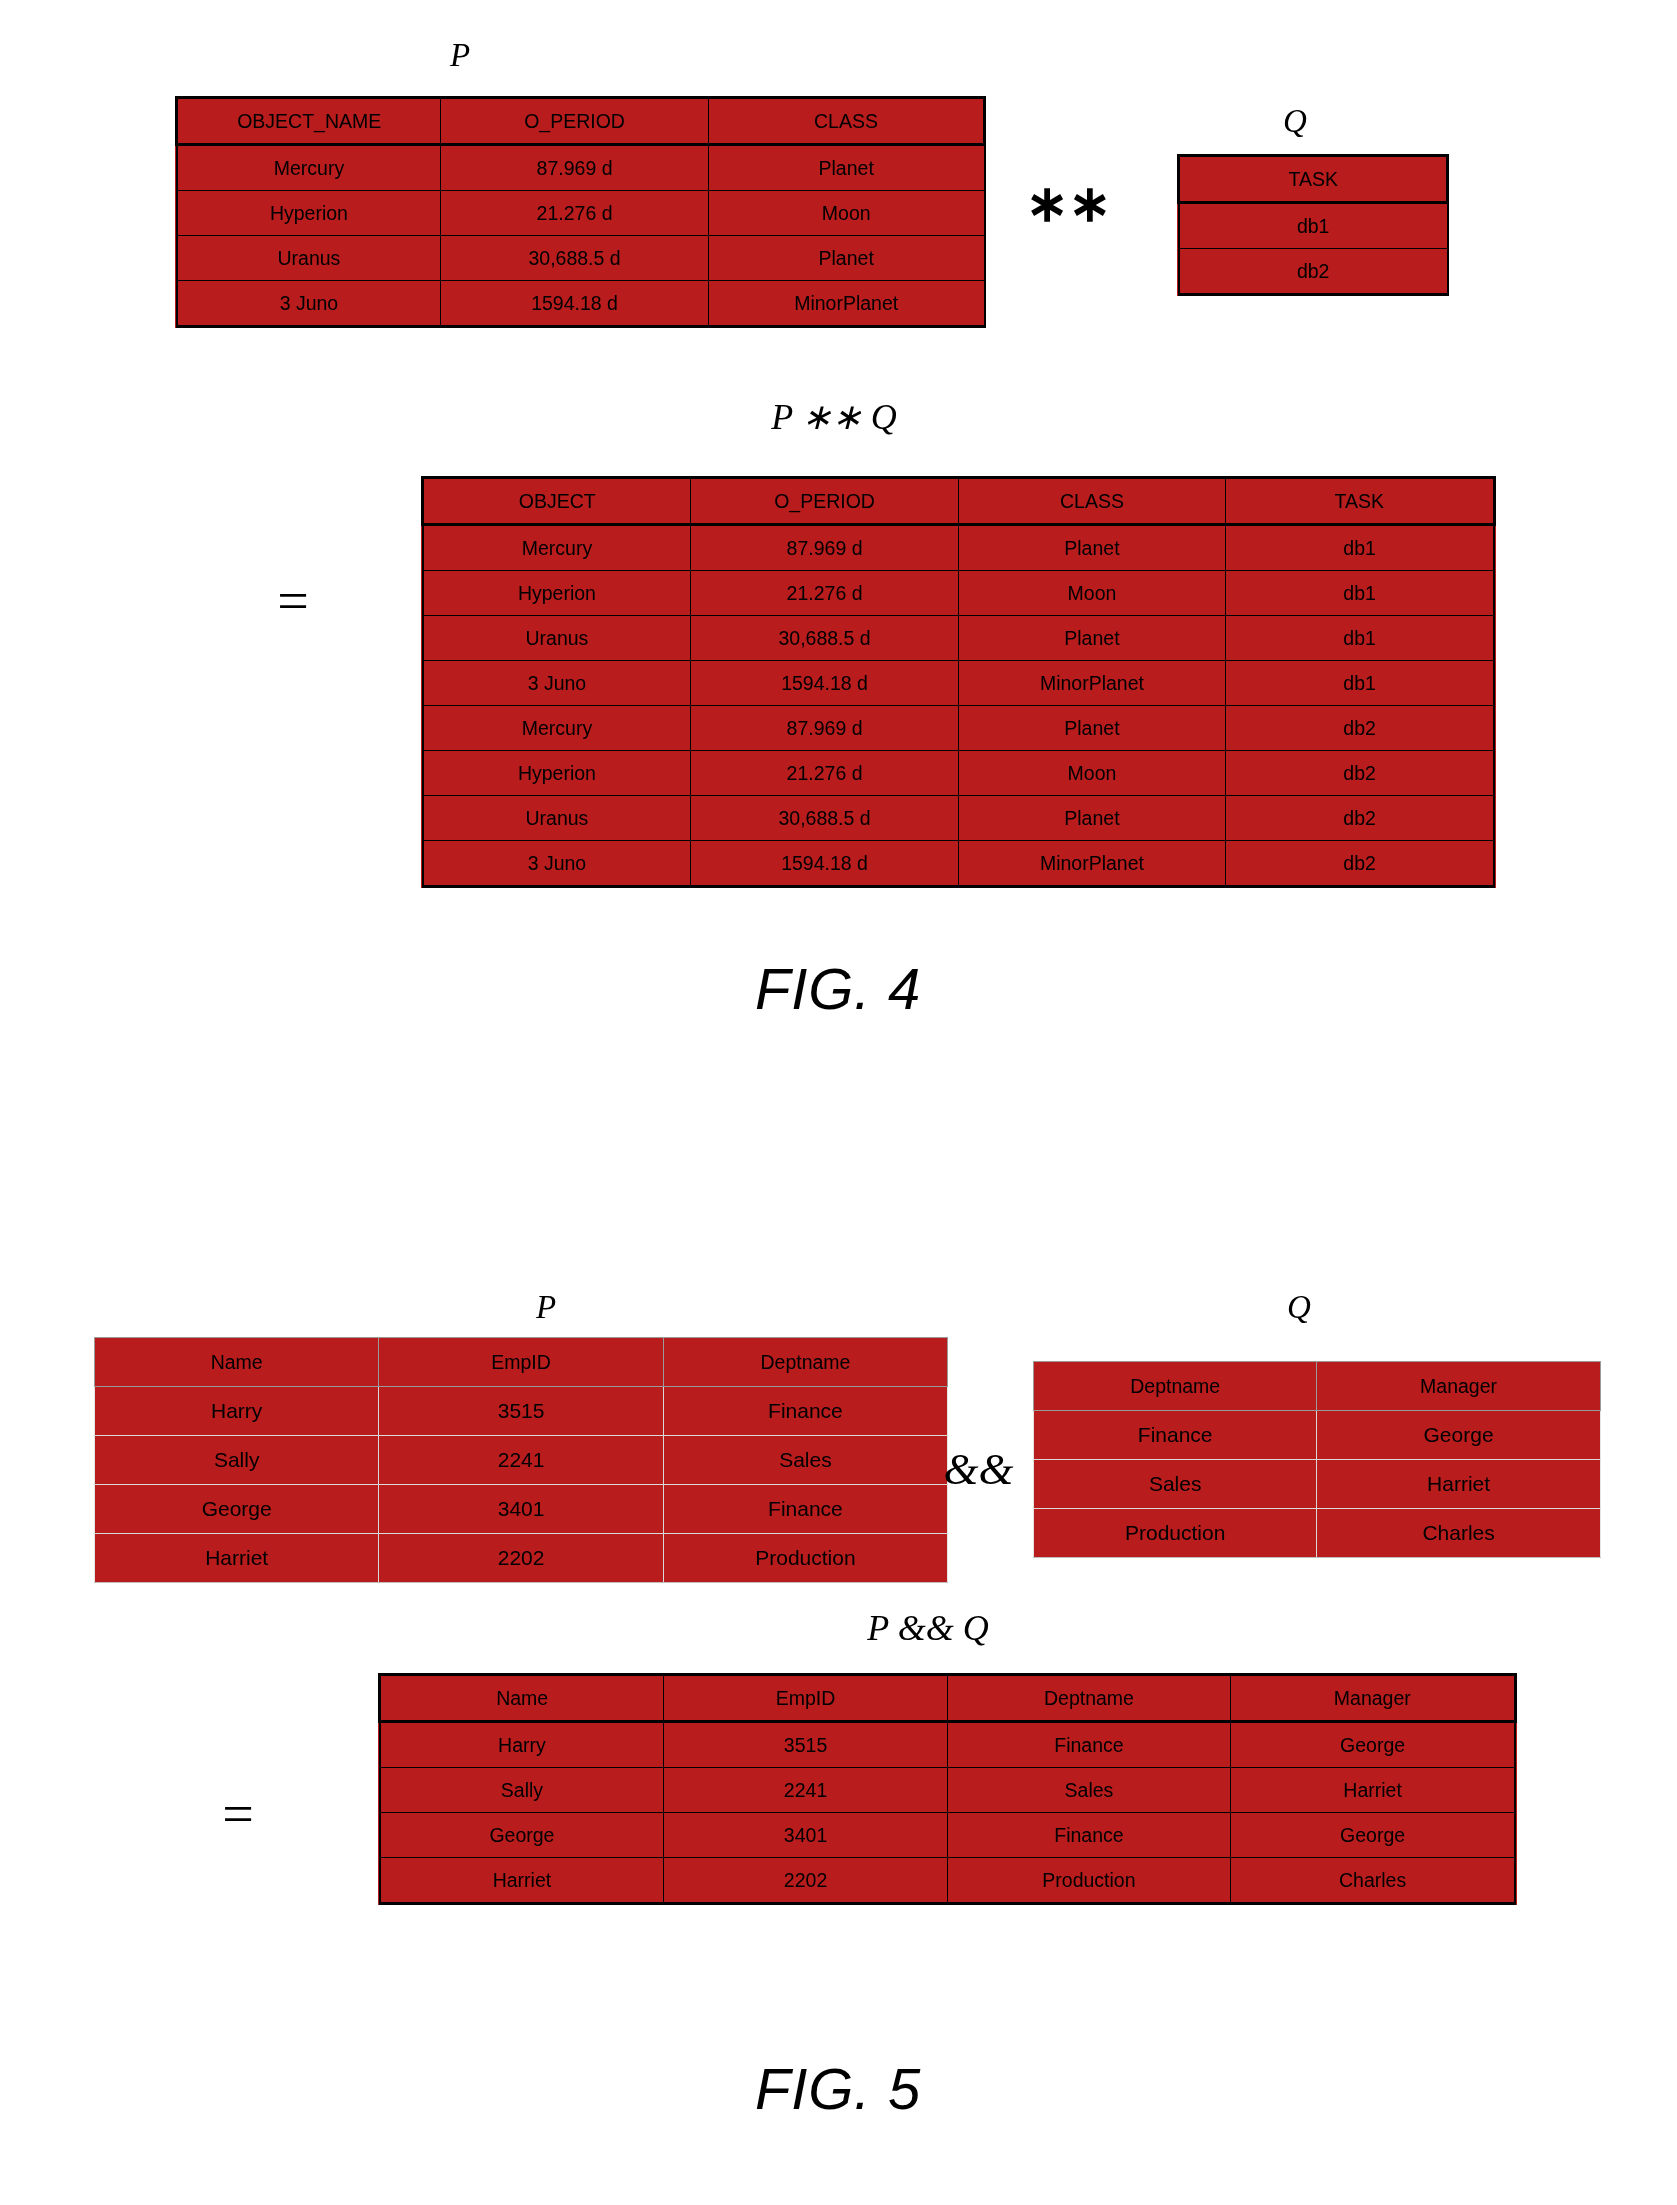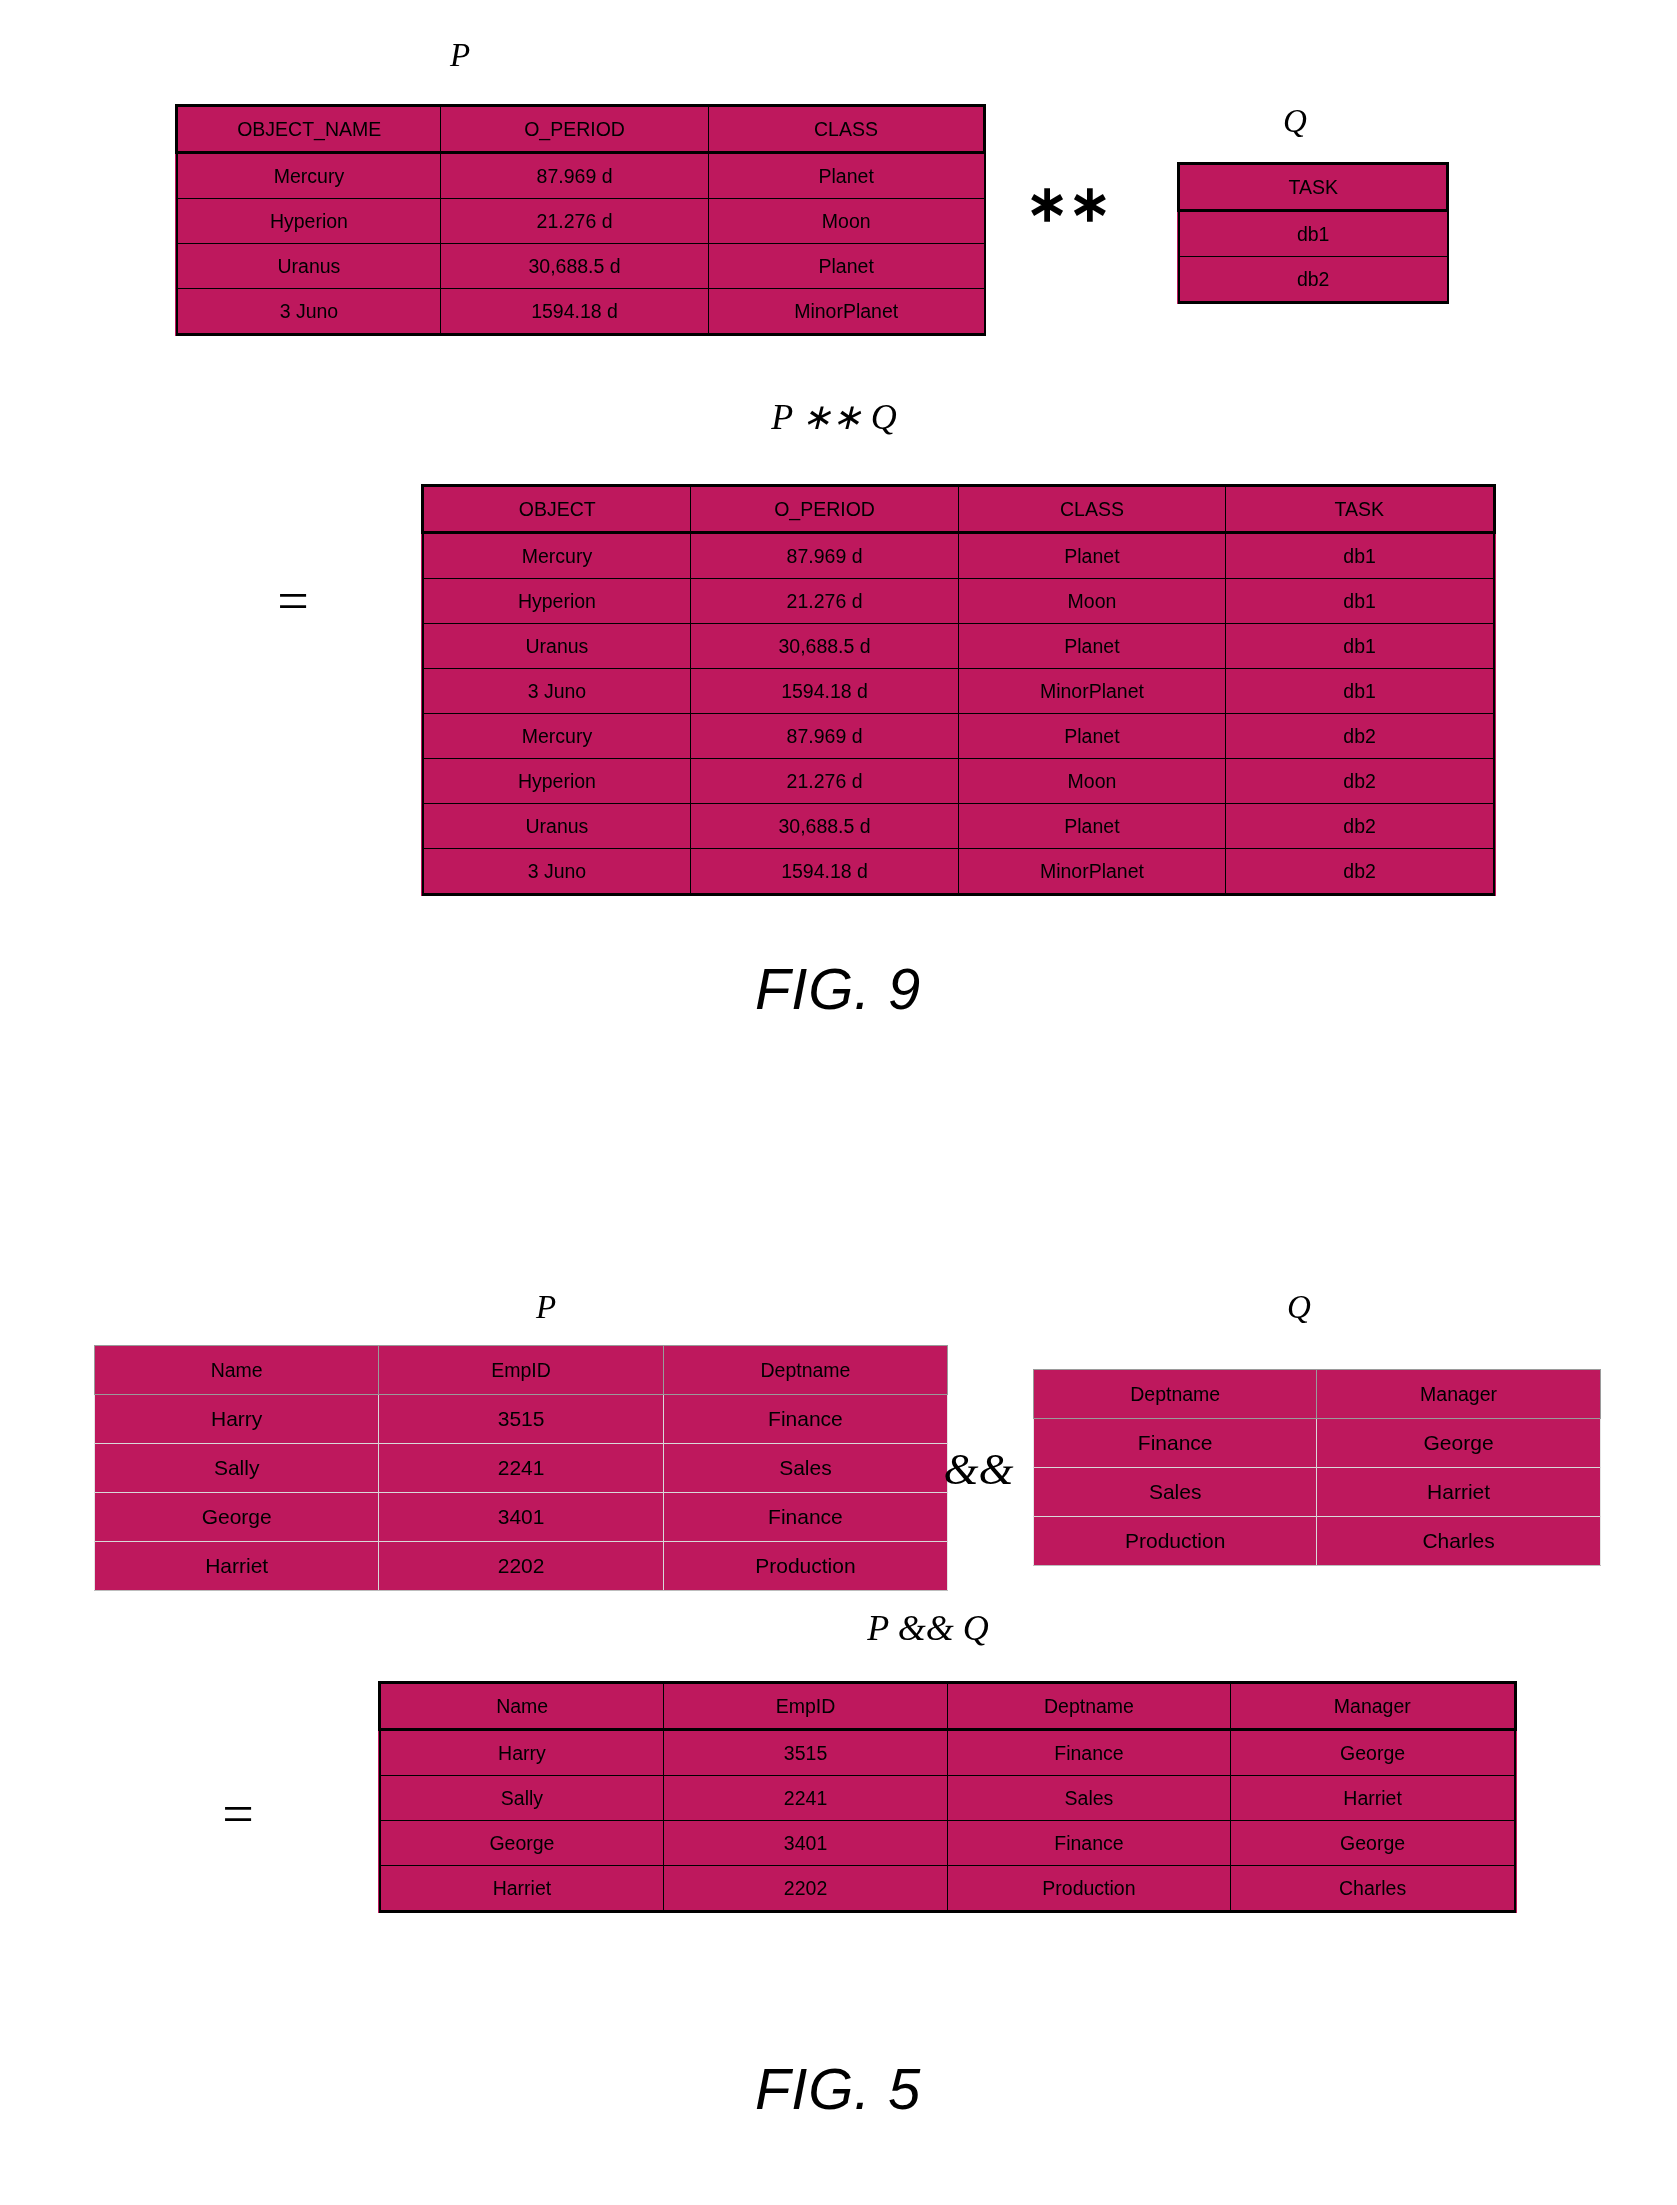--- a/index.html
+++ b/index.html
@@ -60,22 +60,21 @@
     font-size: 58px;
     letter-spacing: 0.8px;
     text-align: center;
     white-space: nowrap;
   }
 
   
   table.grid {
     border-collapse: collapse;
     table-layout: fixed;
-    background: #be185d;
-    margin-top: 8px;
+    background: #b91c1c;
   }
   table.grid td {
     border: 1.6px solid #000;
     text-align: center;
     vertical-align: middle;
     font-family: "Liberation Sans", sans-serif;
     font-size: 19.5px;
     height: 44px;
     padding: 0 4.7px;
     white-space: nowrap;
@@ -227,21 +226,21 @@
       <tr>
         <td>3 Juno</td>
         <td>1594.18 d</td>
         <td>MinorPlanet</td>
         <td>db2</td>
       </tr>
     </tbody>
       </table>
   </div>
 
-  <div class="abs fig-caption" style="left:838px; top:955px; transform:translateX(-50%);">FIG. 9</div>
+  <div class="abs fig-caption" style="left:838px; top:955px; transform:translateX(-50%);">FIG. 4</div>
 </div>
 
 <div class="figure-page">
 
   <div class="abs operand-label" style="left:499px; top:1291px; width:94px;">P</div>
 
   <div class="abs" style="left:94px; top:1337px;">
     <table class="grid faint">
       <tbody>
           <tr class="header-row">

